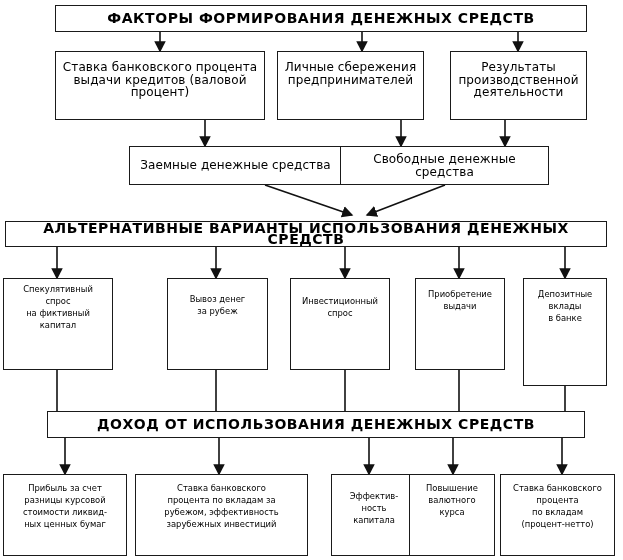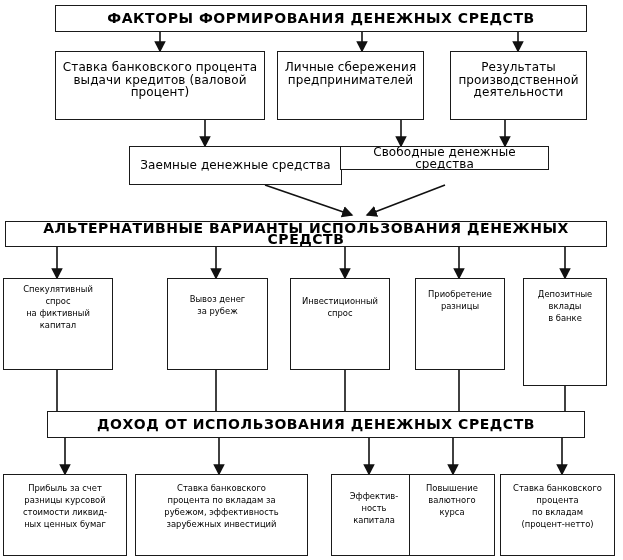--- a/index.html
+++ b/index.html
@@ -121,21 +121,21 @@
   <div class="nodebox cell" style="left:450px; top:51px; width:137px; height:69px; padding-top:9px;">
     <span class="nodelabel">Результаты
 производственной
 деятельности</span>
   </div>
 
   <div class="nodebox cell center-v" style="left:129px; top:146px; width:213px; height:39px;">
     <span class="nodelabel">Заемные денежные средства</span>
   </div>
 
-  <div class="nodebox cell center-v" style="left:340px; top:146px; width:209px; height:24px;">
+  <div class="nodebox cell center-v" style="left:340px; top:146px; width:209px; height:39px;">
     <span class="nodelabel">Свободные денежные средства</span>
   </div>
 
   <div class="nodebox headerbar center-v" style="left:5px; top:221px; width:602px; height:26px;">
     <span class="nodelabel">АЛЬТЕРНАТИВНЫЕ ВАРИАНТЫ ИСПОЛЬЗОВАНИЯ ДЕНЕЖНЫХ СРЕДСТВ</span>
   </div>
 
   <div class="nodebox small" style="left:3px; top:278px; width:110px; height:92px; padding-top:4px;">
     <span class="nodelabel">Спекулятивный
 спрос
@@ -148,21 +148,21 @@
 за рубеж</span>
   </div>
 
   <div class="nodebox small" style="left:290px; top:278px; width:100px; height:92px; padding-top:16px;">
     <span class="nodelabel">Инвестиционный
 спрос</span>
   </div>
 
   <div class="nodebox small" style="left:415px; top:278px; width:90px; height:92px; padding-top:9px;">
     <span class="nodelabel">Приобретение
-разницы</span>
+выдачи</span>
   </div>
 
   <div class="nodebox small" style="left:523px; top:278px; width:84px; height:108px; padding-top:9px;">
     <span class="nodelabel">Депозитные
 вклады
 в банке</span>
   </div>
 
   <div class="nodebox headerbar center-v" style="left:47px; top:411px; width:538px; height:27px;">
     <span class="nodelabel">ДОХОД ОТ ИСПОЛЬЗОВАНИЯ ДЕНЕЖНЫХ СРЕДСТВ</span>

